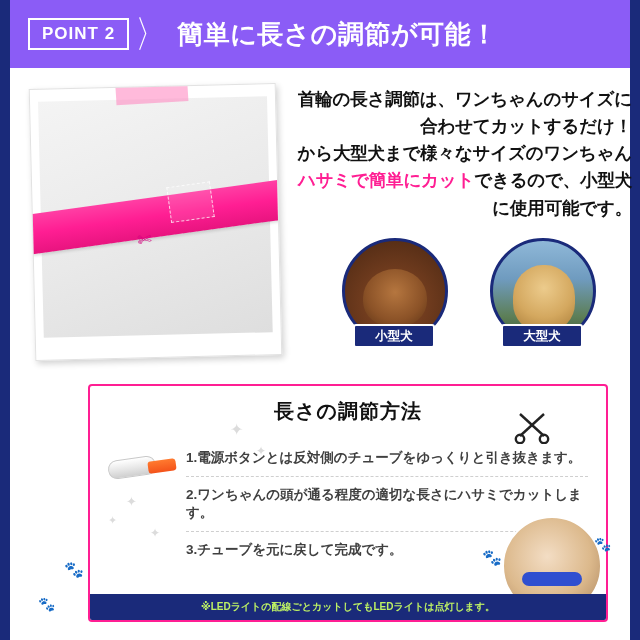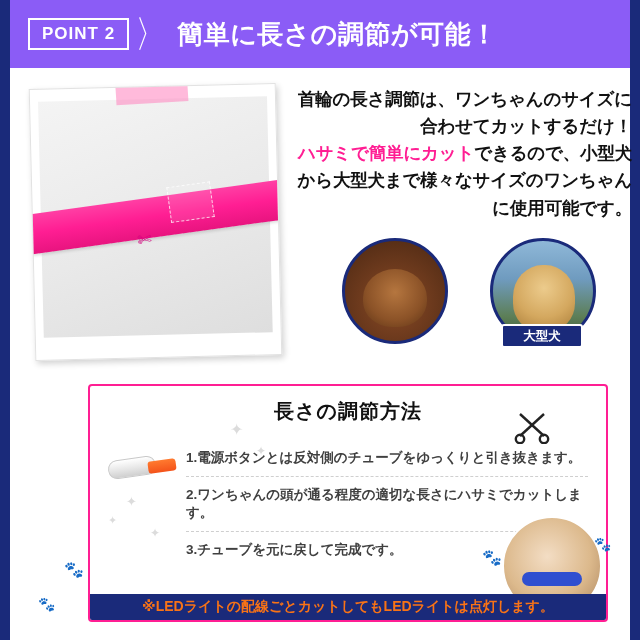--- a/index.html
+++ b/index.html
@@ -132,21 +132,21 @@
   .steps{
     position:absolute;left:96px;right:18px;top:54px;
   }
   .step{
     font-size:13.5px;font-weight:bold;color:#404040;
     padding:9px 0 9px 0;
   }
   .step + .step{border-top:1px dashed #cfcfcf;}
   .note{
     position:absolute;left:0;right:0;bottom:0;height:26px;
-    background:#1a2a7a;color:#f97316;font-size:14px;font-weight:bold;
+    background:#1a2a7a;color:#bef264;font-size:10px;font-weight:bold;
     display:flex;align-items:center;justify-content:center;
   }
   .device{
     position:absolute;left:18px;top:66px;width:72px;height:28px;
   }
   .dev-body{
     position:absolute;left:0;top:6px;width:46px;height:17px;border-radius:9px;
     background:linear-gradient(180deg,#ffffff 0%,#e6e6e6 55%,#cfcfcf 100%);
     border:1px solid #c9c9c9;transform:rotate(-8deg);
   }
@@ -184,29 +184,30 @@
       <div class="collar"></div>
       <div class="collar-loop"></div>
       <div class="scissor-mark">✄</div>
     </div>
     <div class="tape"></div>
   </div>
 
   <div class="intro">
     <div>首輪の長さ調節は、ワンちゃんのサイズに</div>
     <div>合わせてカットするだけ！</div>
+    <div>から大型犬まで様々なサイズのワンちゃん</div>
     <div>
       <span class="pink">ハサミで簡単にカット</span><span>できるので、小型犬</span>
     </div>
-    <div>から大型犬まで様々なサイズのワンちゃん</div>
     <div>に使用可能です。</div>
   </div>
 
   <div class="dogs">
     <div class="dog dog1"></div>
+    <div class="dog-label lbl1">小型犬</div>
     <div class="dog dog2"></div>
     <div class="dog-label lbl2">大型犬</div>
   </div>
 
   <div class="panel">
     <div class="panel-title">長さの調節方法</div>
 
     <svg class="scissors" viewBox="0 0 36 34">
       <line x1="6" y1="4" x2="30" y2="26" stroke="#222" stroke-width="2.4"></line>
       <line x1="30" y1="4" x2="6" y2="26" stroke="#222" stroke-width="2.4"></line>

